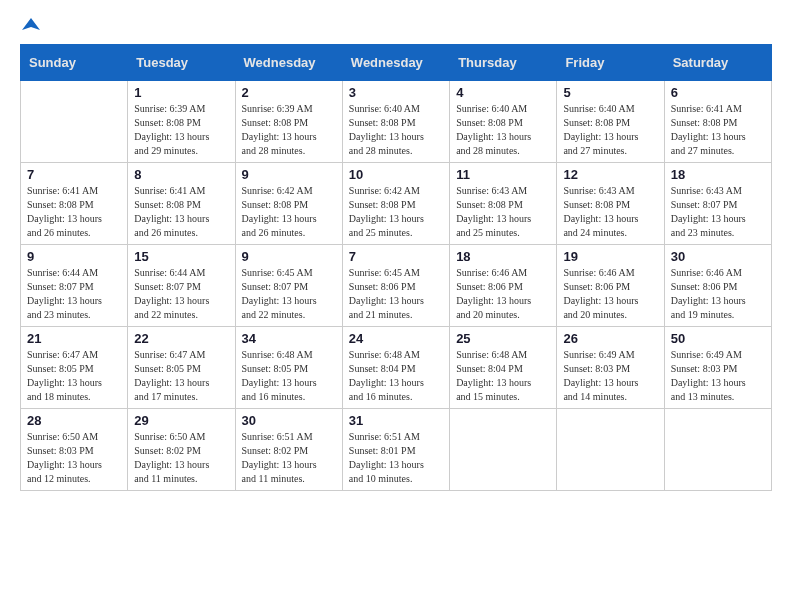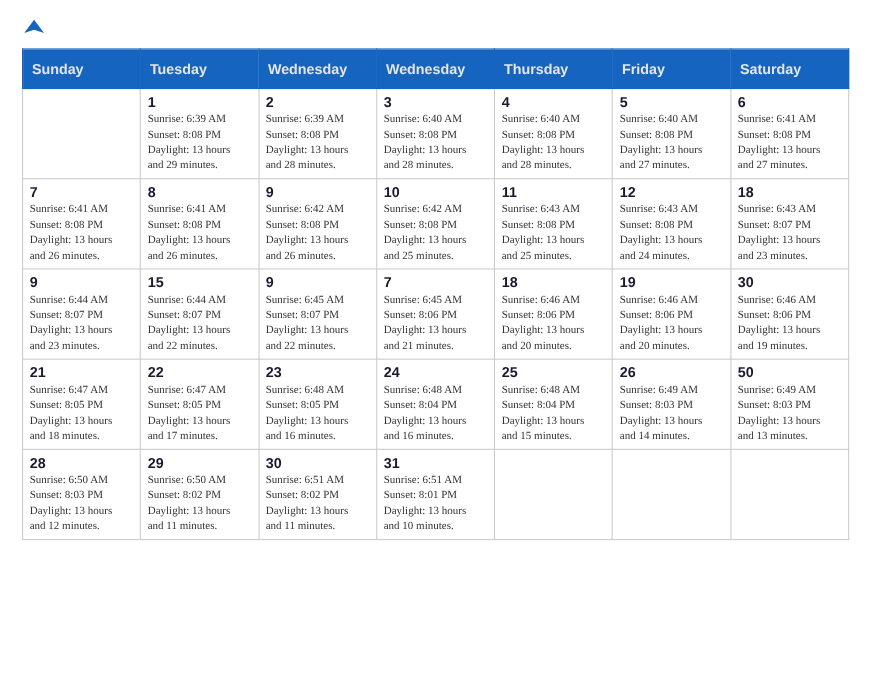--- a/index.html
+++ b/index.html
@@ -267,21 +267,21 @@
 and 18 minutes.</div>
         </td>
         <td>
           <span class="day-number">22</span>
           <div class="day-info" style="white-space: pre-line;">Sunrise: 6:47 AM
 Sunset: 8:05 PM
 Daylight: 13 hours
 and 17 minutes.</div>
         </td>
         <td>
-          <span class="day-number">23</span>
+          <span class="day-number">34</span>
           <div class="day-info" style="white-space: pre-line;">Sunrise: 6:48 AM
 Sunset: 8:05 PM
 Daylight: 13 hours
 and 16 minutes.</div>
         </td>
         <td>
           <span class="day-number">24</span>
           <div class="day-info" style="white-space: pre-line;">Sunrise: 6:48 AM
 Sunset: 8:04 PM
 Daylight: 13 hours

